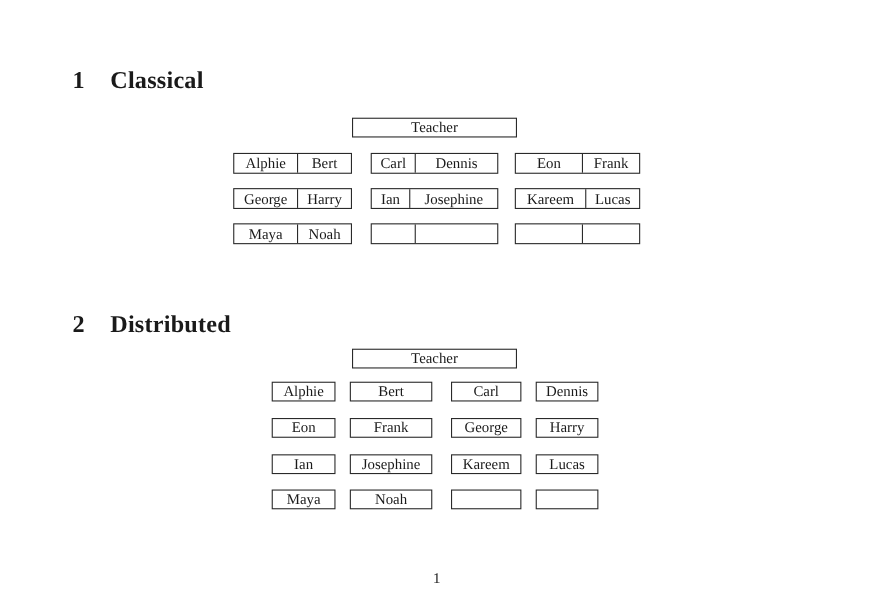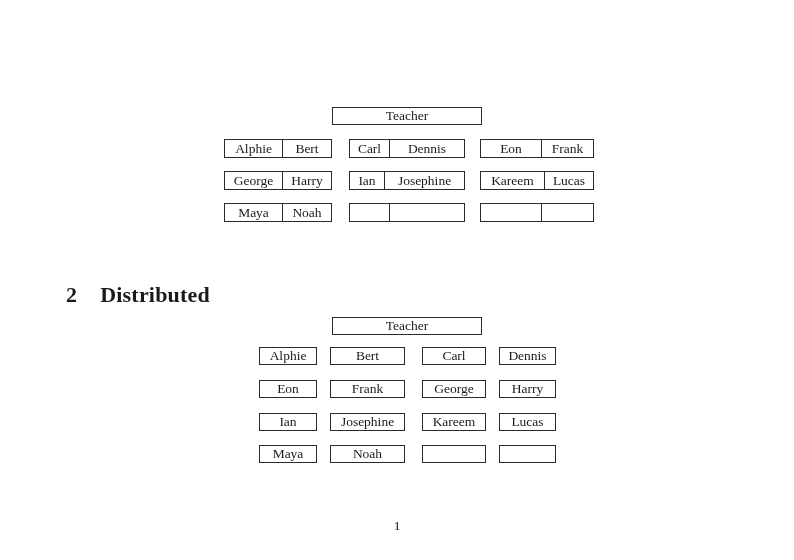--- a/index.html
+++ b/index.html
@@ -26,21 +26,20 @@
     position: absolute;
     box-sizing: border-box;
     border: 1px solid var(--line, #2a2a2a);
     background: var(--bg, #ffffff);
     display: flex;
     align-items: center;
     justify-content: center;
     font-size: 13.5px;
     line-height: 1;
     white-space: nowrap;
-    margin-left: 12px;
   }
   .desk { justify-content: flex-start; padding: 0; }
   .desk .cell {
     height: 100%;
     box-sizing: border-box;
     display: flex;
     align-items: center;
     justify-content: center;
   }
   .desk .cell.left  { border-right: 1px solid var(--line, #2a2a2a); }
@@ -51,20 +50,23 @@
     top: 518px;
     text-align: center;
     font-size: 13.5px;
   }
 </style>
 </head>
 <body>
 
 <div class="page">
 
+  <div class="heading" style="top:62px">
+    <span class="sec-num">1</span><span>Classical</span>
+  </div>
 
   <div class="box" style="left:320px;top:107px;width:150px;height:18px">
     <span>Teacher</span>
   </div>
 
   <div class="box desk" style="left:212px;top:139px;width:108px;height:19px">
     <span class="cell left" style="width:58px">Alphie</span>
     <span class="cell right">Bert</span>
   </div>
   <div class="box desk" style="left:337px;top:139px;width:116px;height:19px">

